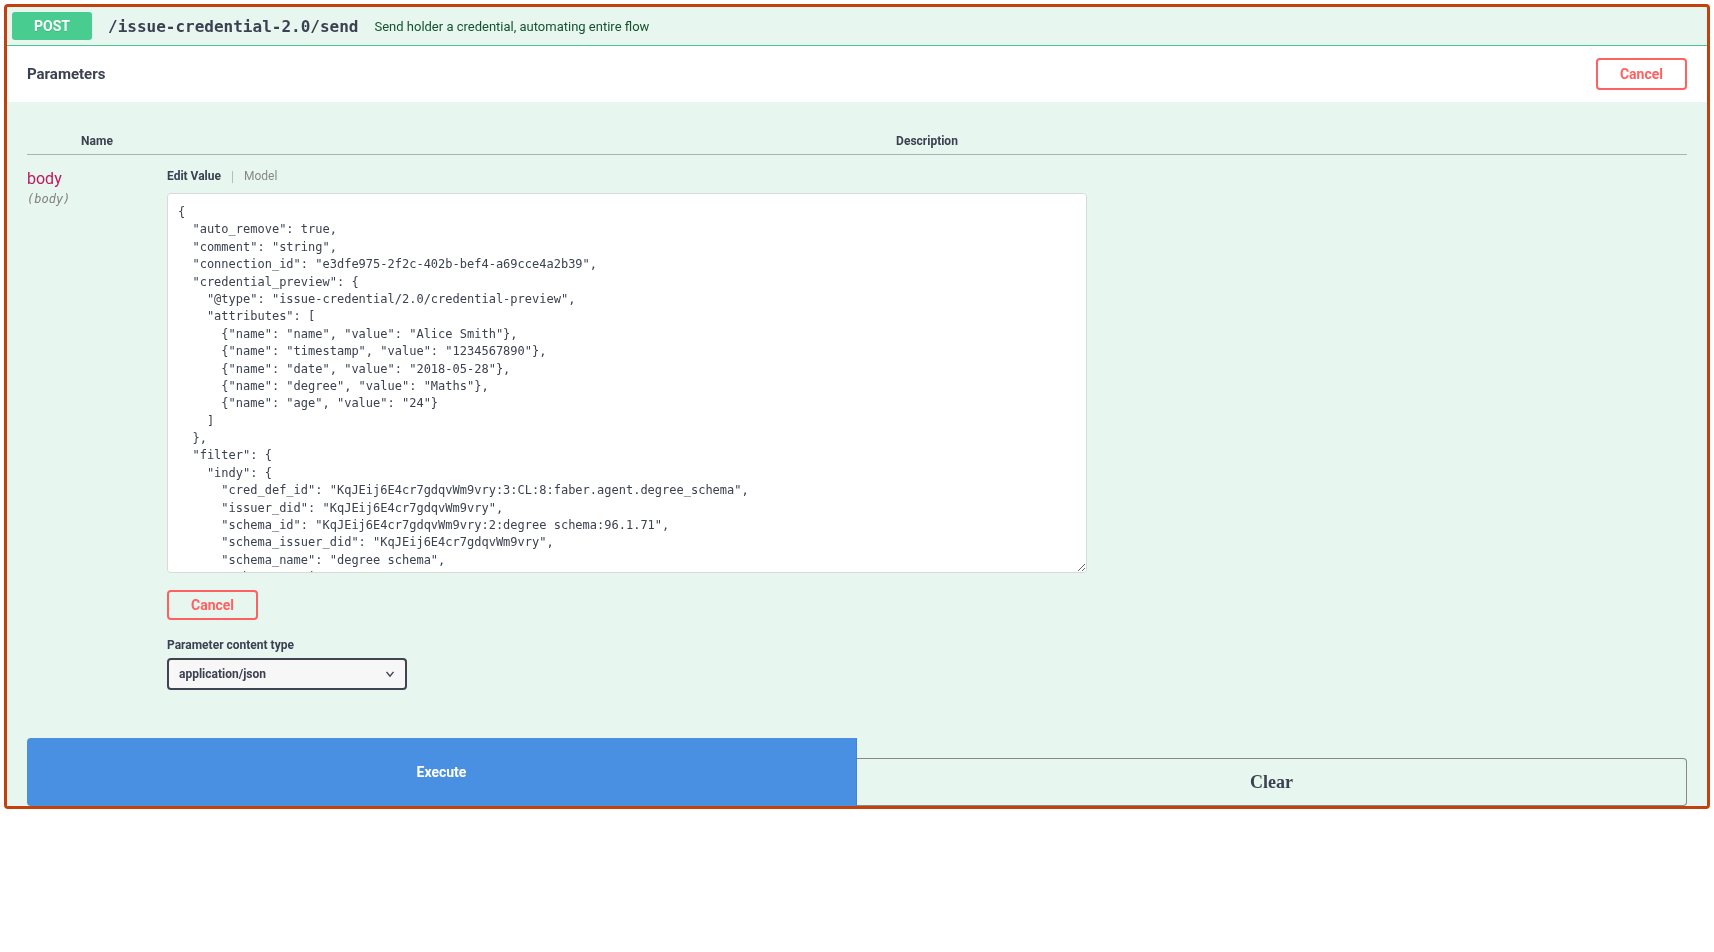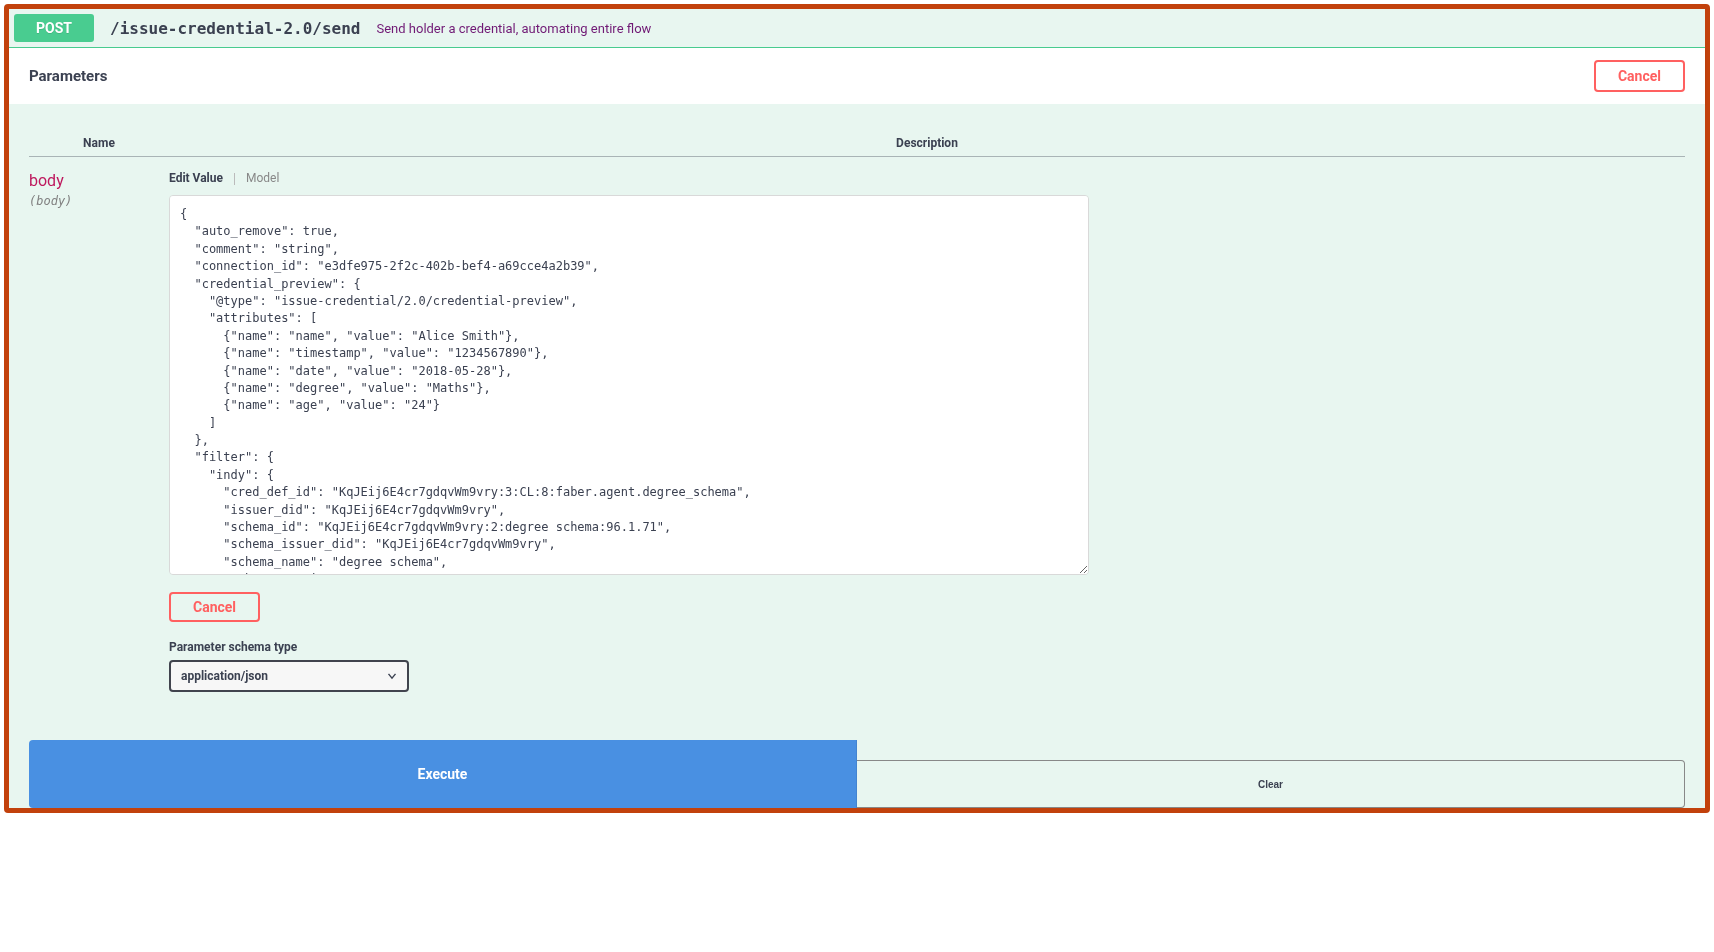--- a/index.html
+++ b/index.html
@@ -5,21 +5,21 @@
   * { box-sizing: border-box; }
   html, body {
     margin: 0; padding: 0;
     font-family: -apple-system, BlinkMacSystemFont, "Segoe UI", Roboto, Helvetica, Arial, sans-serif;
     background: #fff;
     color: #3b4151;
     font-size: 14px;
   }
   .opblock {
     margin: 4px;
-    border: 5px solid #c2410c;
+    border: 3px solid #c2410c;
     border-radius: 4px;
     background: #e8f6f0;
   }
   .opblock-summary {
     display: flex;
     align-items: center;
     padding: 5px;
     border-bottom: 1px solid #49cc90;
     cursor: pointer;
   }
@@ -37,21 +37,21 @@
   .opblock-path {
     font-family: ui-monospace, SFMono-Regular, Menlo, Consolas, monospace;
     font-size: 16px;
     font-weight: 600;
     color: #3b4151;
     padding: 0 16px;
     word-break: break-all;
   }
   .opblock-desc {
     font-size: 13px;
-    color: #701a75;
+    color: #14532d;
     flex: 1;
   }
   .opblock-body { background: #fff; }
   .section-header {
     display: flex;
     align-items: center;
     justify-content: space-between;
     padding: 12px 20px;
     background: #fff;
     box-shadow: 0 1px 2px rgba(0,0,0,.1);
@@ -196,27 +196,27 @@
     border-radius: 4px 0 0 4px;
     padding: 26px 0;
     cursor: pointer;
     font-family: inherit;
   }
   .btn-clear {
     flex: 1;
     background: #e8f6f0;
     color: #3b4151;
     font-weight: 700;
-    font-size: 10px;
+    font-size: 18px;
     border: 1px solid #888;
     border-left: none;
     border-radius: 0 4px 4px 0;
     padding: 10px 0;
     cursor: pointer;
-    font-family: Liberation Sans, sans-serif;
+    font-family: Liberation Serif, serif;
     margin-top: 20px;
   }
 </style>
 </head>
 <body>
 
 <div class="opblock">
 
   <div class="opblock-summary">
     <span class="method-badge">POST</span>
@@ -276,21 +276,21 @@
       "schema_version": "96.1.71"
     }
   },
   "trace": false
 }</textarea>
 
               <div class="cancel-row">
                 <button class="btn-cancel-small">Cancel</button>
               </div>
 
-              <div class="content-type-label">Parameter schema type</div>
+              <div class="content-type-label">Parameter content type</div>
               <div class="select-wrap">
                 <select class="content-type">
                   <option>application/json</option>
                 </select>
                 <svg class="chevron" viewBox="0 0 20 20">
                     <path d="M5 7l5 6 5-6" fill="none" stroke="#3b4151" stroke-width="2"></path>
                   </svg>
               </div>
             </td>
           </tr>

